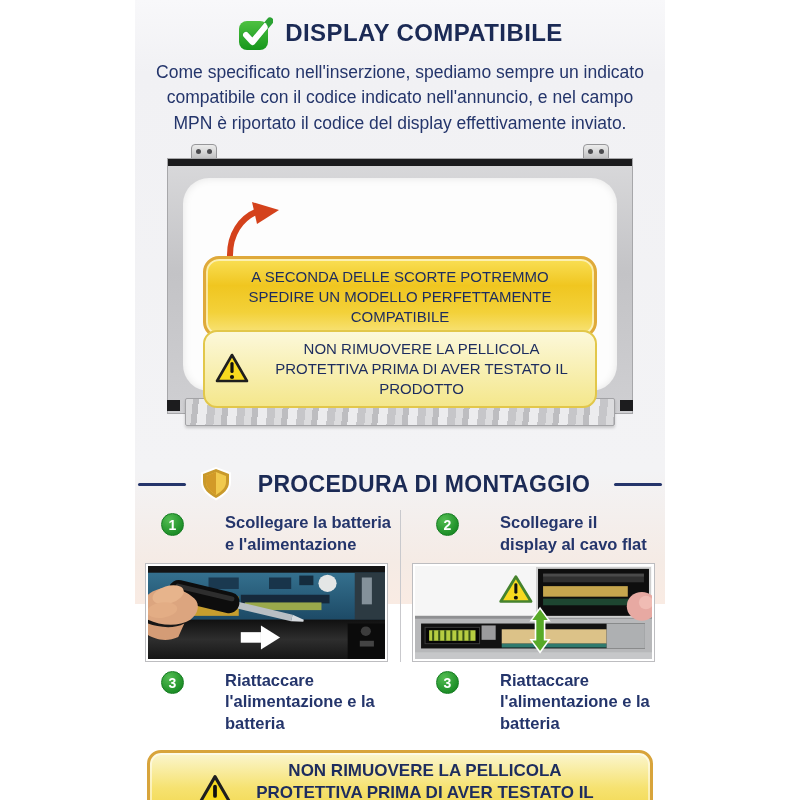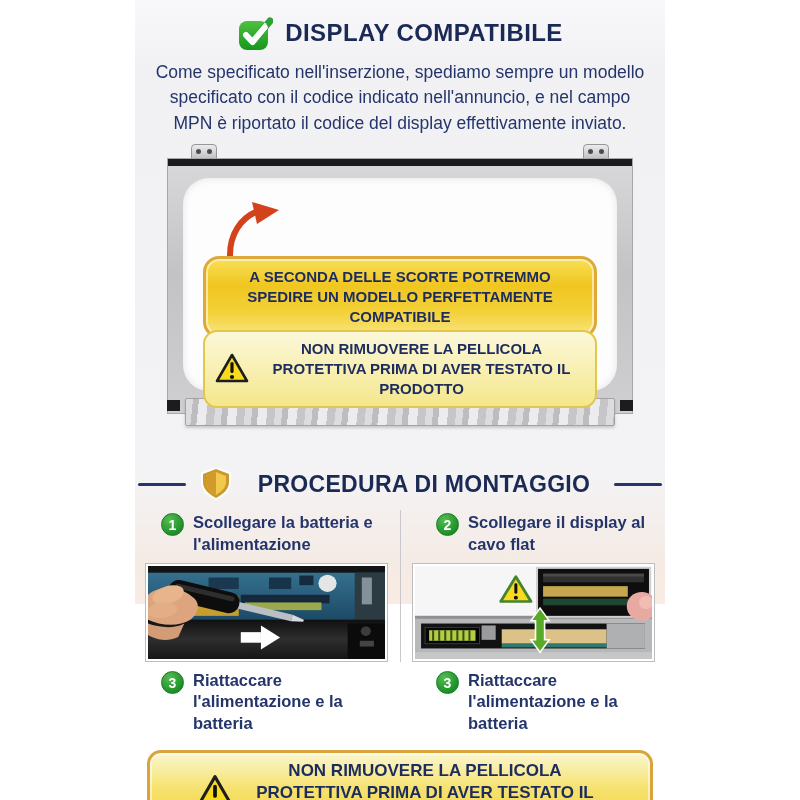--- a/index.html
+++ b/index.html
@@ -45,21 +45,21 @@
   .cap.cl{left:32px;} .cap.cr{right:32px;}
   .foil{
     position:absolute;top:254px;left:50px;right:50px;height:26px;
     background:repeating-linear-gradient(96deg,#dcdcde 0 7px,#bdbdc0 7px 13px,#ececee 13px 22px,#c6c6c9 22px 30px);
     border:1px solid #a3a3a6;border-radius:2px;
     box-shadow:0 2px 3px rgba(0,0,0,.18);
   }
   .red-arrow{position:absolute;left:86px;top:58px;width:62px;height:54px;}
   .note{
     position:absolute;left:68px;right:68px;box-sizing:border-box;
-    border-radius:16px;text-align:center;color:#1d2c5e;font-weight:700;
+    border-radius:16px;text-align:center;color:#1d2c5e;font-weight:400;
   }
   .note-stock{
     top:112px;padding:8px 22px;font-size:15px;line-height:1.32;
     background:linear-gradient(180deg,#f9df55,#f0c620 35%,#f3d139 70%,#f8e47c);
     border:3px solid #dfa93a;
     box-shadow:inset 0 0 0 2px rgba(255,255,255,.55);
   }
   .note-film{
     top:186px;padding:7px 10px;font-size:15px;line-height:1.32;
     background:linear-gradient(180deg,#fcf8da,#f4e78c);
@@ -80,21 +80,21 @@
   .half{width:50%;box-sizing:border-box;padding:4px 8px 2px 26px;}
   .half.r{padding-left:36px;}
   .step{display:flex;gap:9px;align-items:flex-start;}
   .num{
     width:23px;height:23px;border-radius:50%;flex:0 0 auto;margin-top:1px;
     background:radial-gradient(circle at 35% 28%,#53bd52,#1f9029 70%,#147a1f);
     border:1px solid #157c21;box-sizing:border-box;
     color:#fff;font-size:14px;font-weight:700;
     display:flex;align-items:center;justify-content:center;
   }
-  .step-text{font-size:16.5px;line-height:1.3;font-weight:700;color:#24356b;max-width:200px;}
+  .step-text{font-size:16.5px;line-height:1.3;font-weight:700;color:#24356b;max-width:200px;margin-left:32px;}
   .photo-row{display:flex;justify-content:space-between;padding:6px 10px 4px;}
   .photo{
     width:243px;height:99px;box-sizing:border-box;
     border:1px solid #bdbdc0;background:#fff;padding:2px;
   }
   .photo svg{width:100%;height:100%;display:block;}
   
   .banner{
     margin:14px 12px 0;box-sizing:border-box;
     border:3px solid #d8a43b;border-radius:14px;
@@ -124,21 +124,21 @@
             <rect x="2" y="6" width="29" height="29" rx="8"></rect>
           </clipPath>
       </defs>
       <rect x="2" y="6" width="29" height="29" rx="8" fill="url(#chk)"></rect>
       <path d="M9,20 L15.5,27 L33,6" fill="none" stroke="#2ba233" stroke-width="7" stroke-linecap="round" stroke-linejoin="round"></path>
       <path d="M9,20 L15.5,27 L33,6" fill="none" stroke="#ffffff" stroke-width="6" stroke-linecap="round" stroke-linejoin="round" clip-path="url(#chkclip)"></path>
     </svg>
     <h1>DISPLAY COMPATIBILE</h1>
   </div>
 
-  <p class="intro">Come specificato nell'inserzione, spediamo sempre un modello specificato con il codice indicato nell'annuncio, e nel campo MPN è riportato il codice del display effettivamente inviato.</p>
+  <p class="intro">Come specificato nell'inserzione, spediamo sempre un indicato compatibile con il codice indicato nell'annuncio, e nel campo MPN è riportato il codice del display effettivamente inviato.</p>
 
   <div class="panel-wrap">
     <div class="bracket bl">
         <i class="h1"></i>
         <i class="h2"></i>
       </div>
     <div class="bracket br">
         <i class="h1"></i>
         <i class="h2"></i>
       </div>

